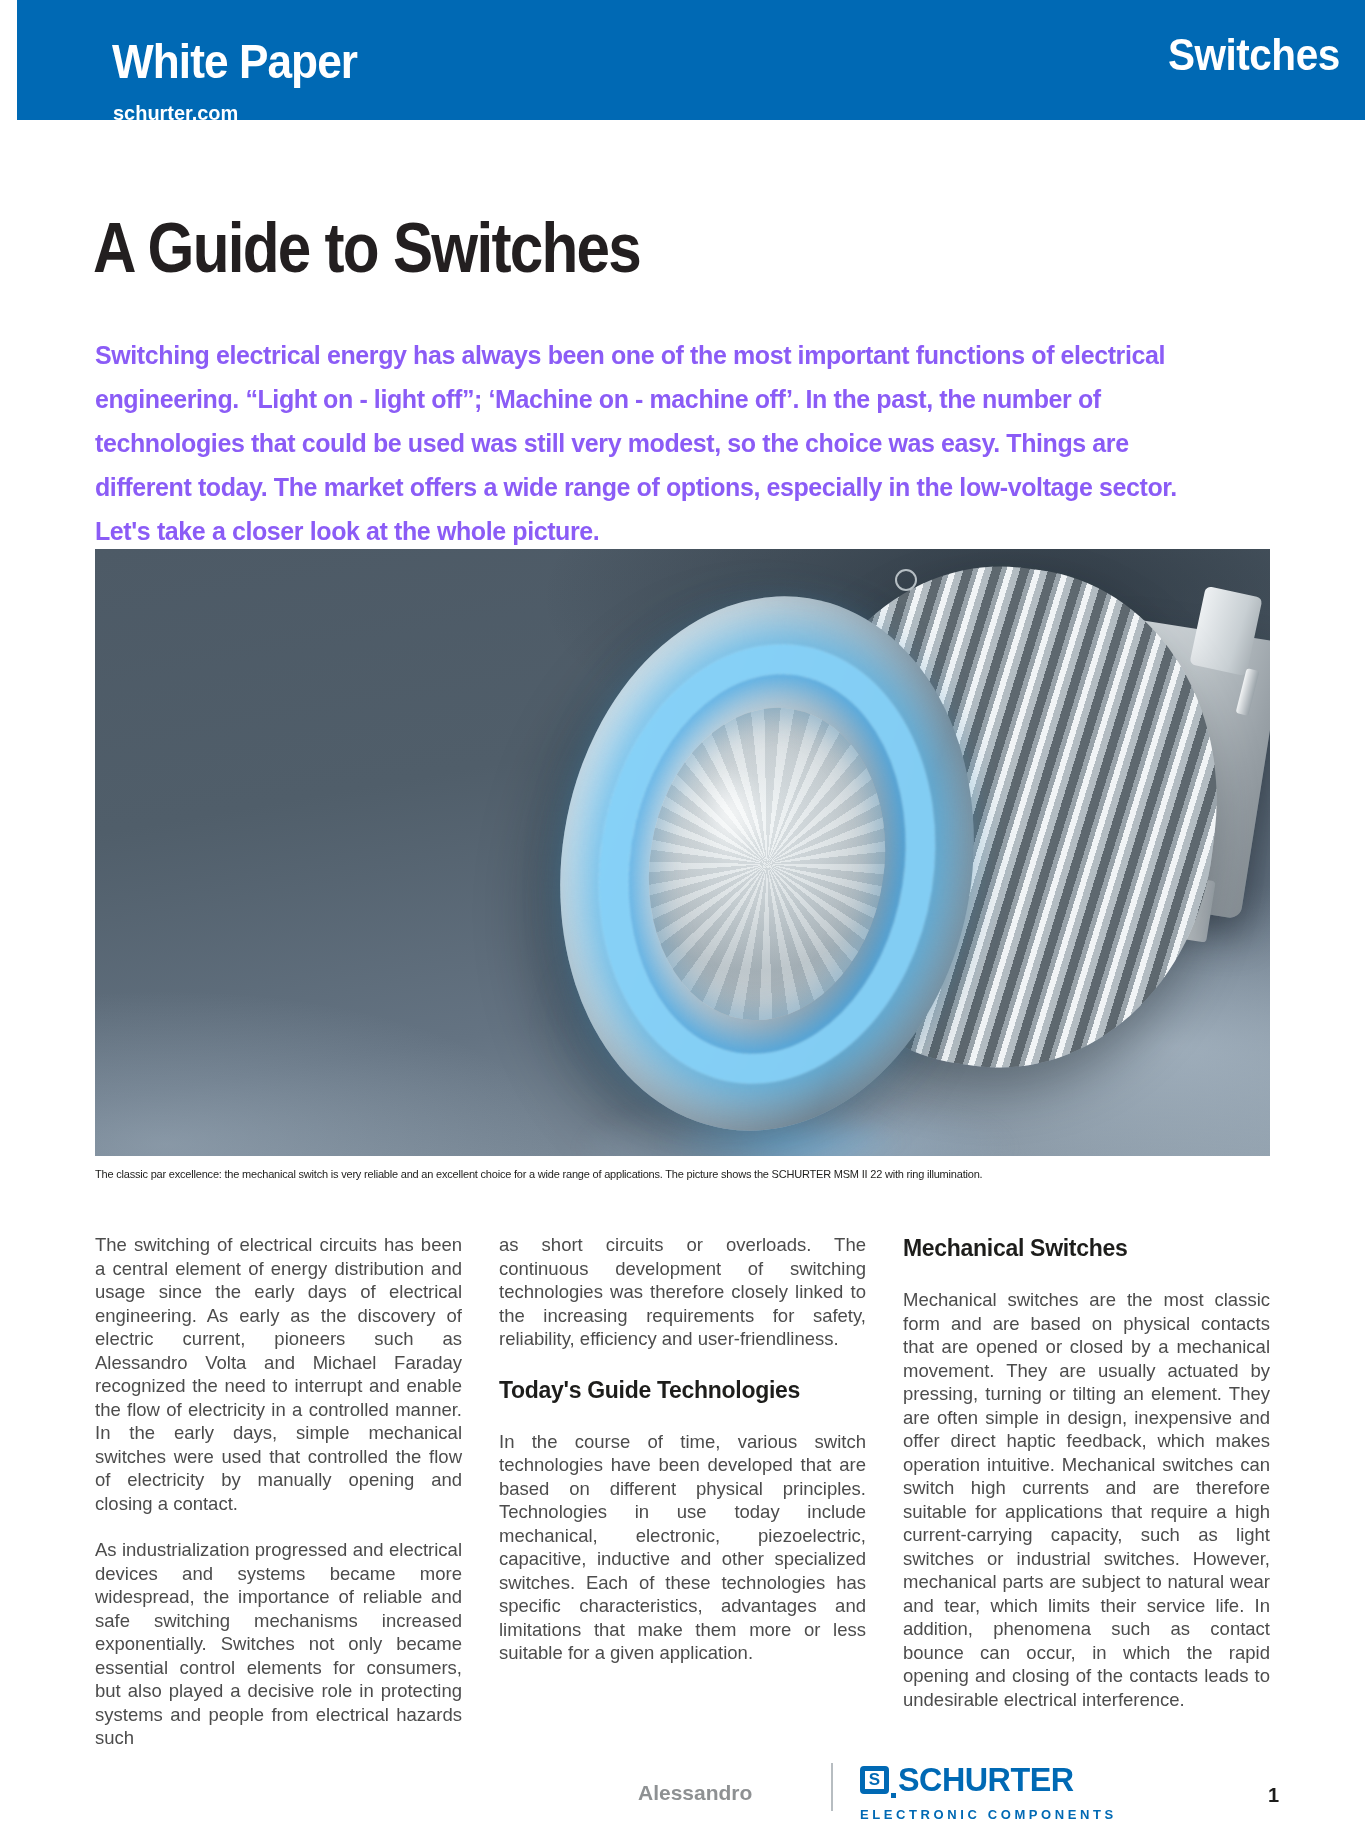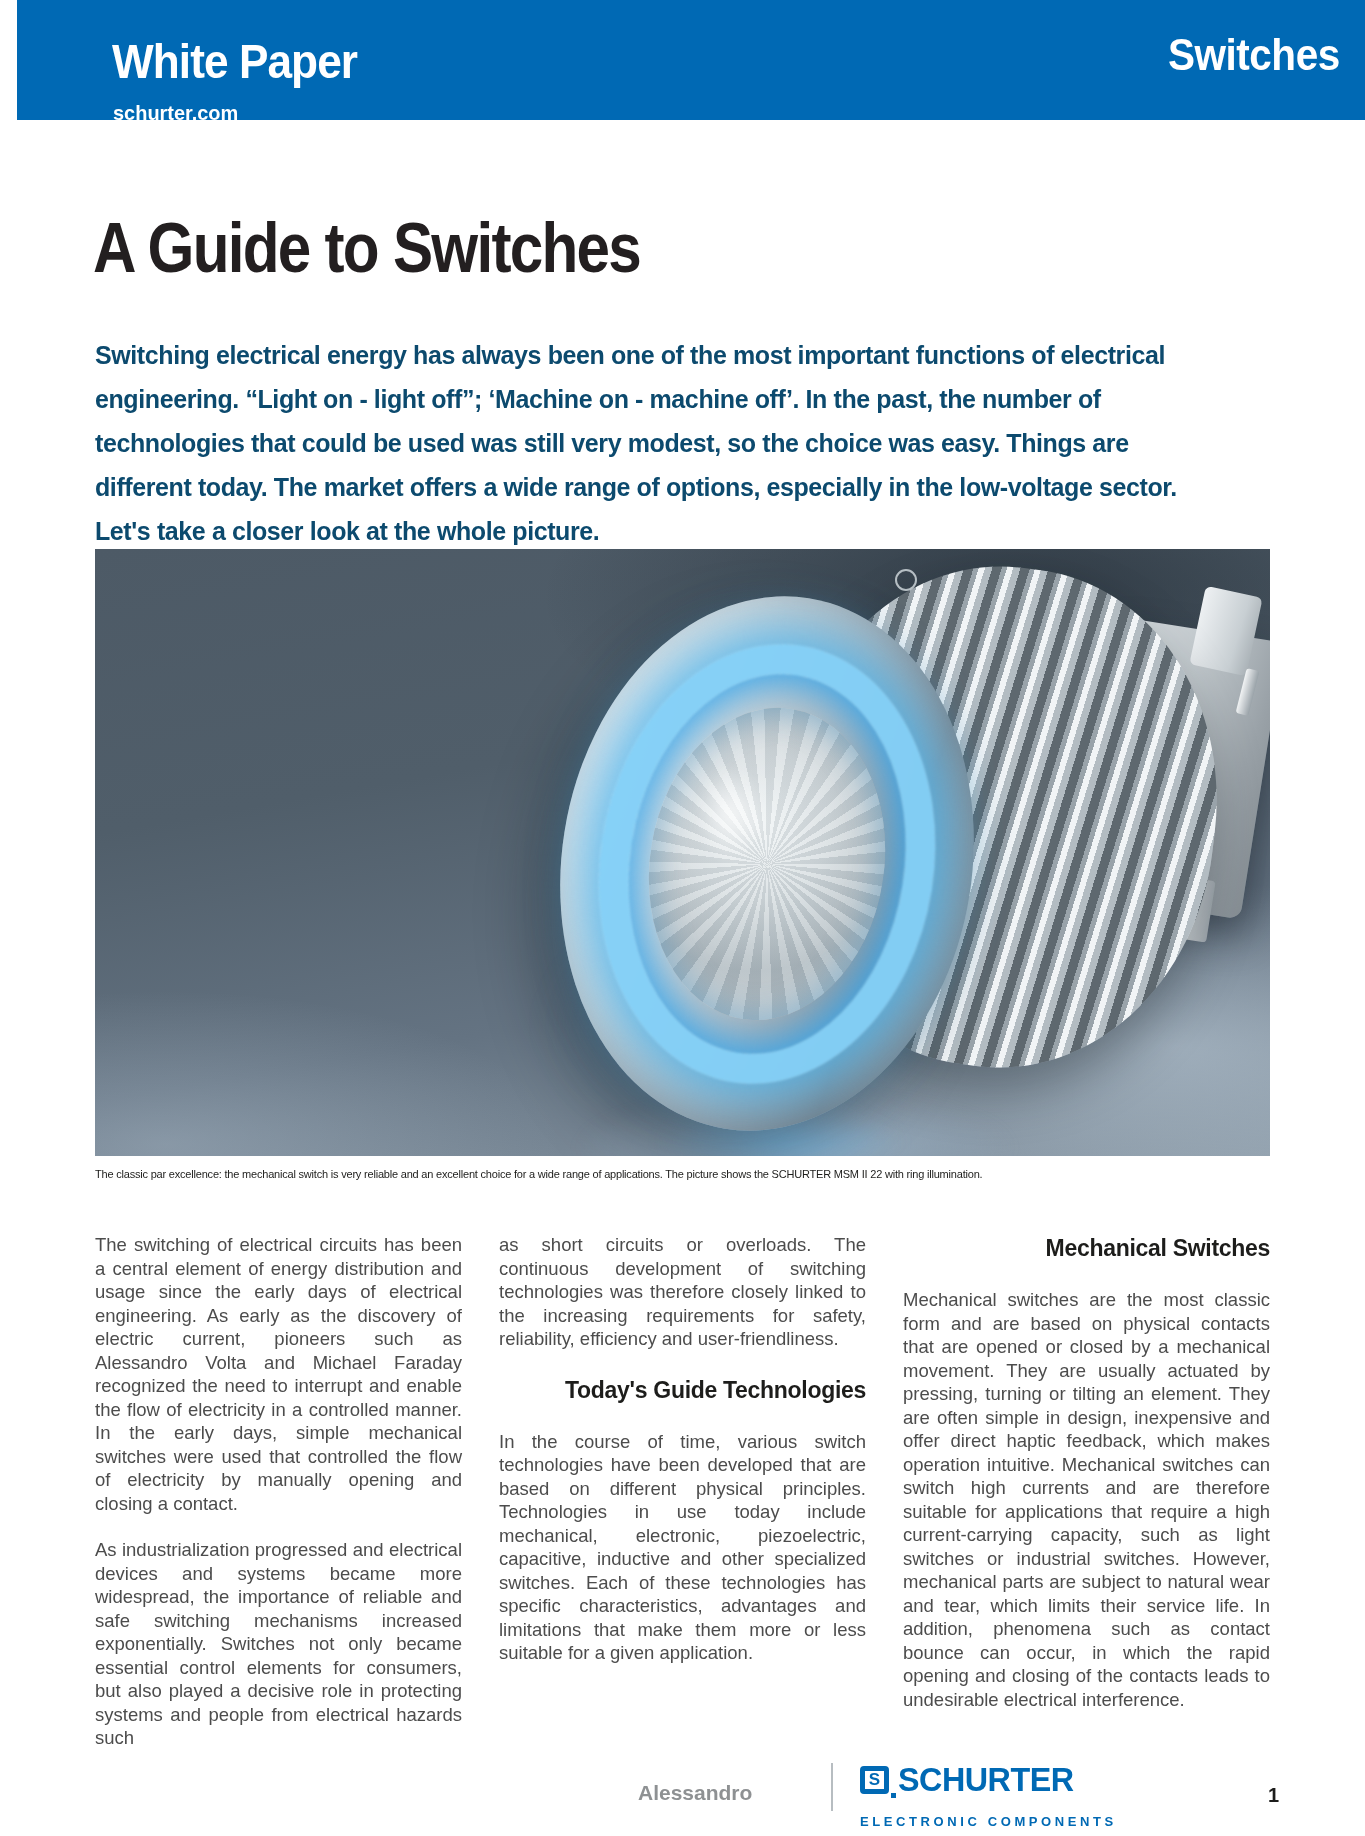--- a/index.html
+++ b/index.html
@@ -34,21 +34,21 @@
 
   
   h1.title {
     position: absolute; left: 93px; top: 208px;
     font-size: 70px; font-weight: bold; color: #231f20; letter-spacing: -2px;
     transform: scaleX(0.86); transform-origin: left; white-space: nowrap;
   }
   .intro {
     position: absolute; left: 95px; top: 333px; width: 1130px;
     font-size: 25px; font-weight: bold; line-height: 44px;
-    color: #0c4a6e; letter-spacing: -0.4px;
+    color: #8b5cf6; letter-spacing: -0.4px;
   }
 
   
   .photo {
     position: absolute; left: 95px; top: 549px; width: 1175px; height: 607px;
     overflow: hidden;
     background:
       radial-gradient(60% 45% at 80% 8%,  rgba(18,26,34,0.50), transparent 70%),
       radial-gradient(55% 42% at 92% 82%, rgba(215,230,242,0.40), transparent 65%),
       radial-gradient(48% 36% at 6% 98%,  rgba(190,206,220,0.35), transparent 70%),
@@ -142,21 +142,21 @@
     position: absolute; left: 95px; top: 1233px; width: 1175px;
     display: flex; gap: 37px;
   }
   .col { width: 367px; }
   .col p {
     font-size: 18.5px; line-height: 23.5px; color: #4c4c4c;
     text-align: justify; margin-bottom: 23px;
   }
   .col h2 {
     font-size: 23px; font-weight: bold; color: #1d1d1b;
-    letter-spacing: -0.3px; margin: 2px 0 26px 0; text-align: right;
+    letter-spacing: -0.3px; margin: 2px 0 26px 0;
   }
   .col h2.mid { margin-top: 26px; }
 
   
   .doc-title {
     position: absolute; left: 638px; top: 1781px;
     font-size: 21px; font-weight: bold; color: #8e9193;
   }
   .footer-divider {
     position: absolute; left: 831px; top: 1763px; width: 2px; height: 48px;
@@ -171,21 +171,21 @@
   }
   .logo-dot {
     width: 5px; height: 5px; background: var(--brand, #0069b4);
     align-self: flex-end; margin: 0 2px 1px 2px;
   }
   .logo-name {
     font-size: 34px; font-weight: bold; color: var(--brand, #0069b4);
     letter-spacing: -0.5px; transform: scaleX(0.95); transform-origin: left;
   }
   .logo-tagline {
-    margin-top: 15px; font-size: 13px; font-weight: bold;
+    margin-top: 8px; font-size: 13px; font-weight: bold;
     color: var(--brand, #0069b4); letter-spacing: 3.6px;
   }
   .page-num {
     position: absolute; left: 1268px; top: 1784px;
     font-size: 20px; font-weight: bold; color: #1d1d1b;
   }
 </style>
 </head>
 <body>
 

